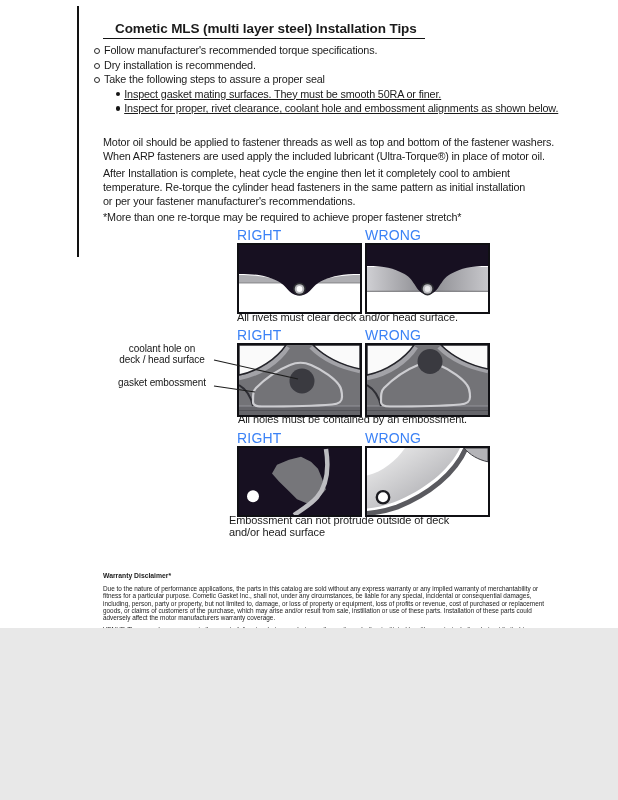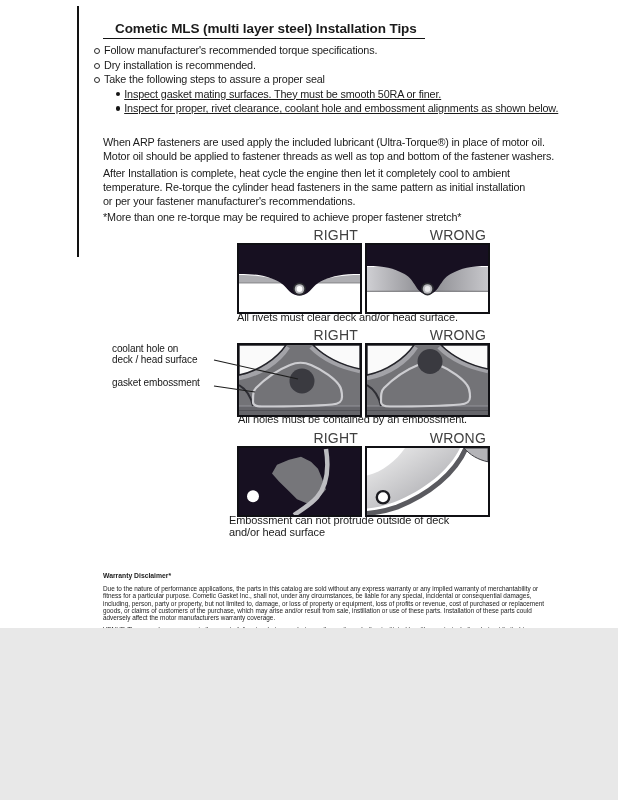--- a/index.html
+++ b/index.html
@@ -16,27 +16,27 @@
   }
   .tips{left:94px;top:44px;font-size:10.8px;letter-spacing:-0.15px;}
   .tip-row{display:flex;align-items:flex-start;height:14.5px;white-space:nowrap;}
   .tip-row.sub{margin-left:22px;text-decoration:underline;}
   .mk-circle{width:4px;height:4px;border:1px solid #2a2a2a;border-radius:50%;
     margin:4px 4px 0 0;flex:none;}
   .mk-dot{width:4.2px;height:4.2px;background:#151515;border-radius:50%;
     margin:4.4px 4px 0 0;flex:none;}
   .h2{font-size:12.5px;font-weight:bold;letter-spacing:-0.1px;white-space:nowrap;}
   .body-par{font-size:10.8px;line-height:14.2px;letter-spacing:-0.15px;white-space:nowrap;}
-  .fig-header{width:121px;text-align:right;font-size:14px;font-weight:500;
-    letter-spacing:0.2px;color:#404040;white-space:nowrap;}
+  .fig-header{width:121px;text-align:left;font-size:14px;font-weight:500;
+    letter-spacing:0.2px;color:#3b82f6;white-space:nowrap;}
   .fig-box{width:121px;height:67px;border:2.5px solid #101014;z-index:1;}
   .fig-box svg{display:block;width:121px;height:100%;}
   .fig-box.tall{height:70px;}
   .caption{font-size:11px;letter-spacing:-0.1px;line-height:11.5px;white-space:nowrap;}
-  .fig-label{width:100px;text-align:left;font-size:10px;line-height:10.5px;
+  .fig-label{width:100px;text-align:center;font-size:10px;line-height:10.5px;
     letter-spacing:-0.1px;color:#161616;}
   .pointer-lines{z-index:3;pointer-events:none;}
   .warranty-head{font-size:6.8px;font-weight:bold;white-space:nowrap;}
   .warranty{font-size:6.4px;line-height:7.3px;color:#222;letter-spacing:0;}
   .warranty .par{margin:0 0 5px 0;}
   .warranty .ln{white-space:nowrap;}
   .cg-code{font-size:13px;color:#2b2b2b;letter-spacing:0.3px;white-space:nowrap;}
 </style>
 </head>
 <body>
@@ -65,22 +65,22 @@
       <span>Inspect gasket mating surfaces.  They must be smooth 50RA or finer.</span>
     </div>
     <div class="tip-row sub">
       <span class="mk-dot"></span>
       <span>Inspect for proper, rivet clearance, coolant hole and embossment alignments as shown below.</span>
     </div>
   </div>
 
 
   <div class="abs body-par" style="left:103px;top:135px;">
+    <div class="ln">Motor oil should be applied to fastener threads as well as top and bottom of the fastener washers.</div>
     <div class="ln">When ARP fasteners are used apply the included lubricant (Ultra-Torque®) in place of motor oil.</div>
-    <div class="ln">Motor oil should be applied to fastener threads as well as top and bottom of the fastener washers.</div>
   </div>
 
   <div class="abs body-par" style="left:103px;top:166px;">
     <div class="ln">After Installation is complete, heat cycle the engine then let it completely cool to ambient</div>
     <div class="ln">temperature. Re-torque the cylinder head fasteners in the same pattern as initial installation</div>
     <div class="ln">or per your fastener manufacturer's recommendations.</div>
   </div>
 
   <div class="abs body-par" style="left:103px;top:210px;">*More than one re-torque may be required to achieve proper fastener stretch*</div>
 

